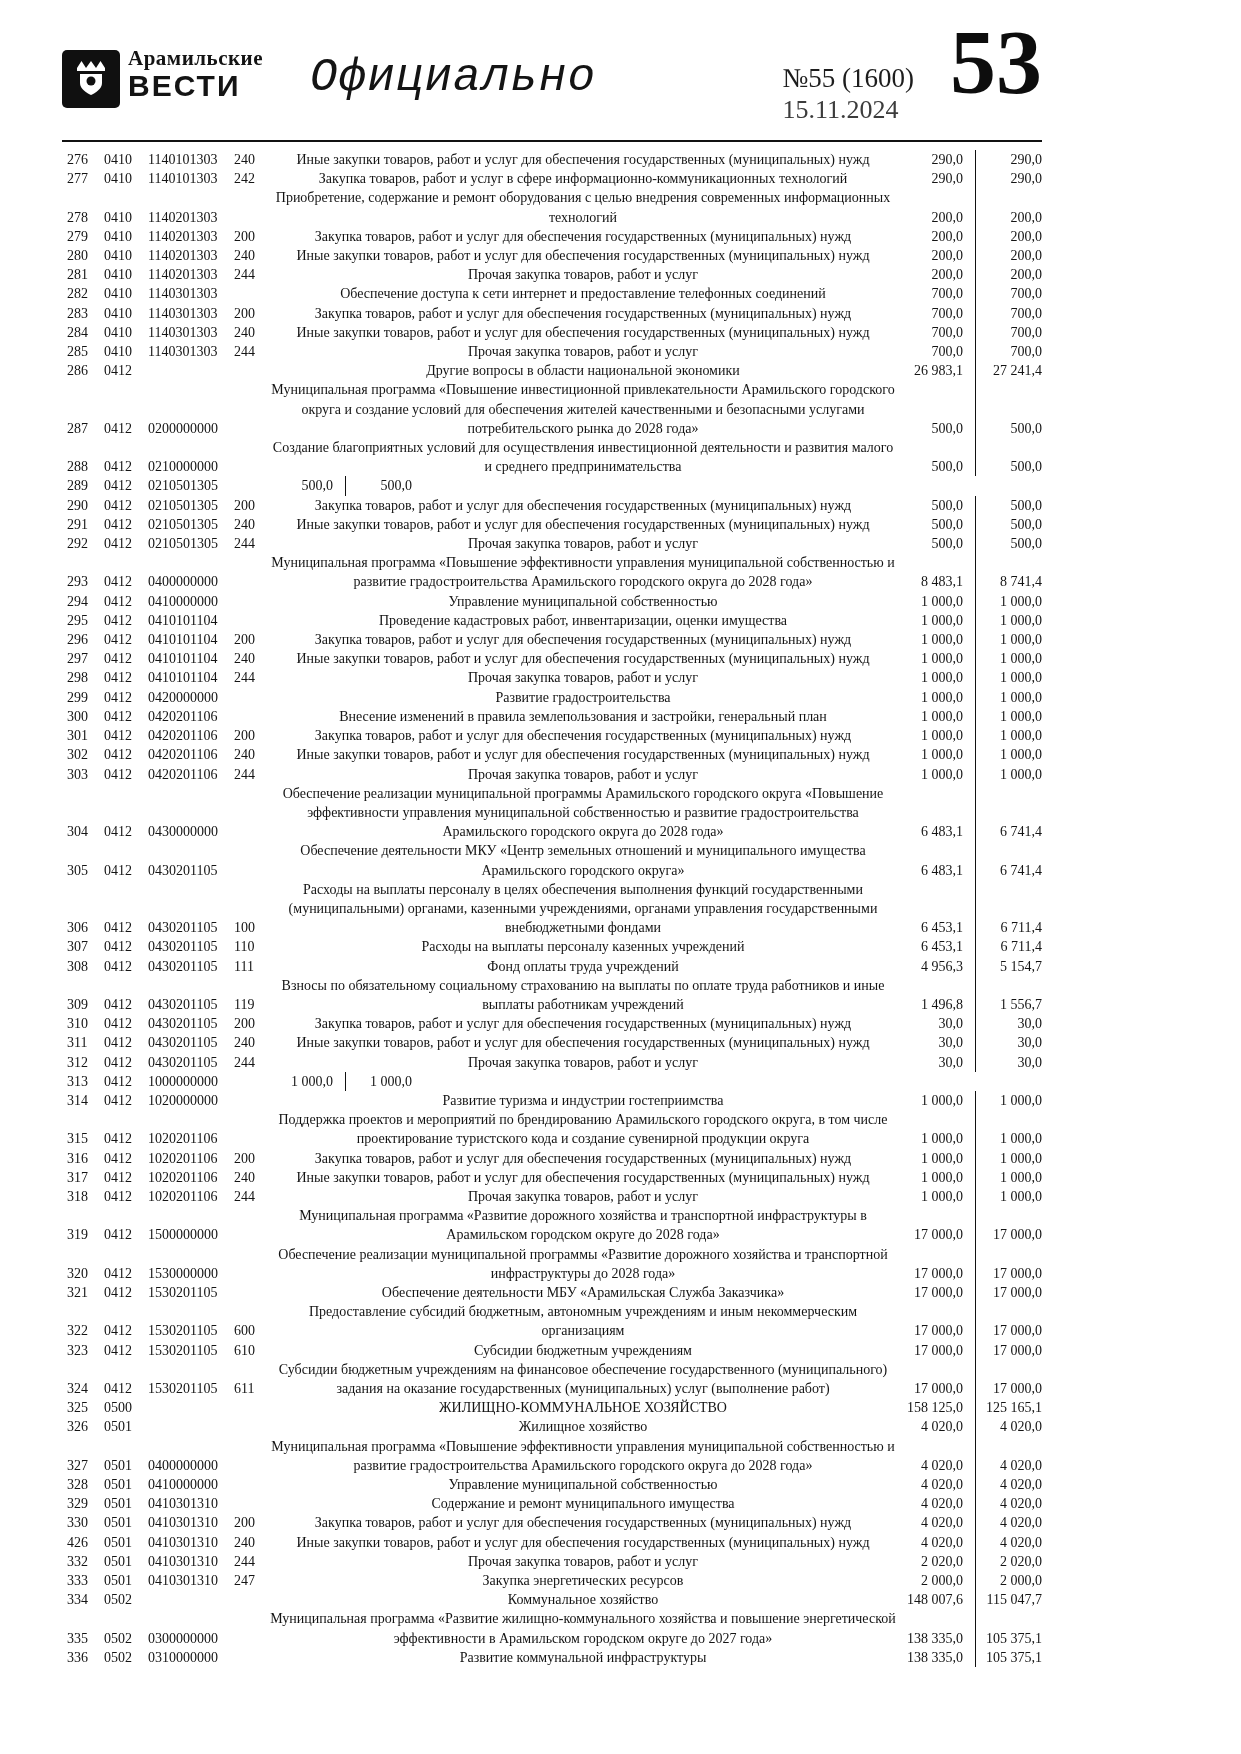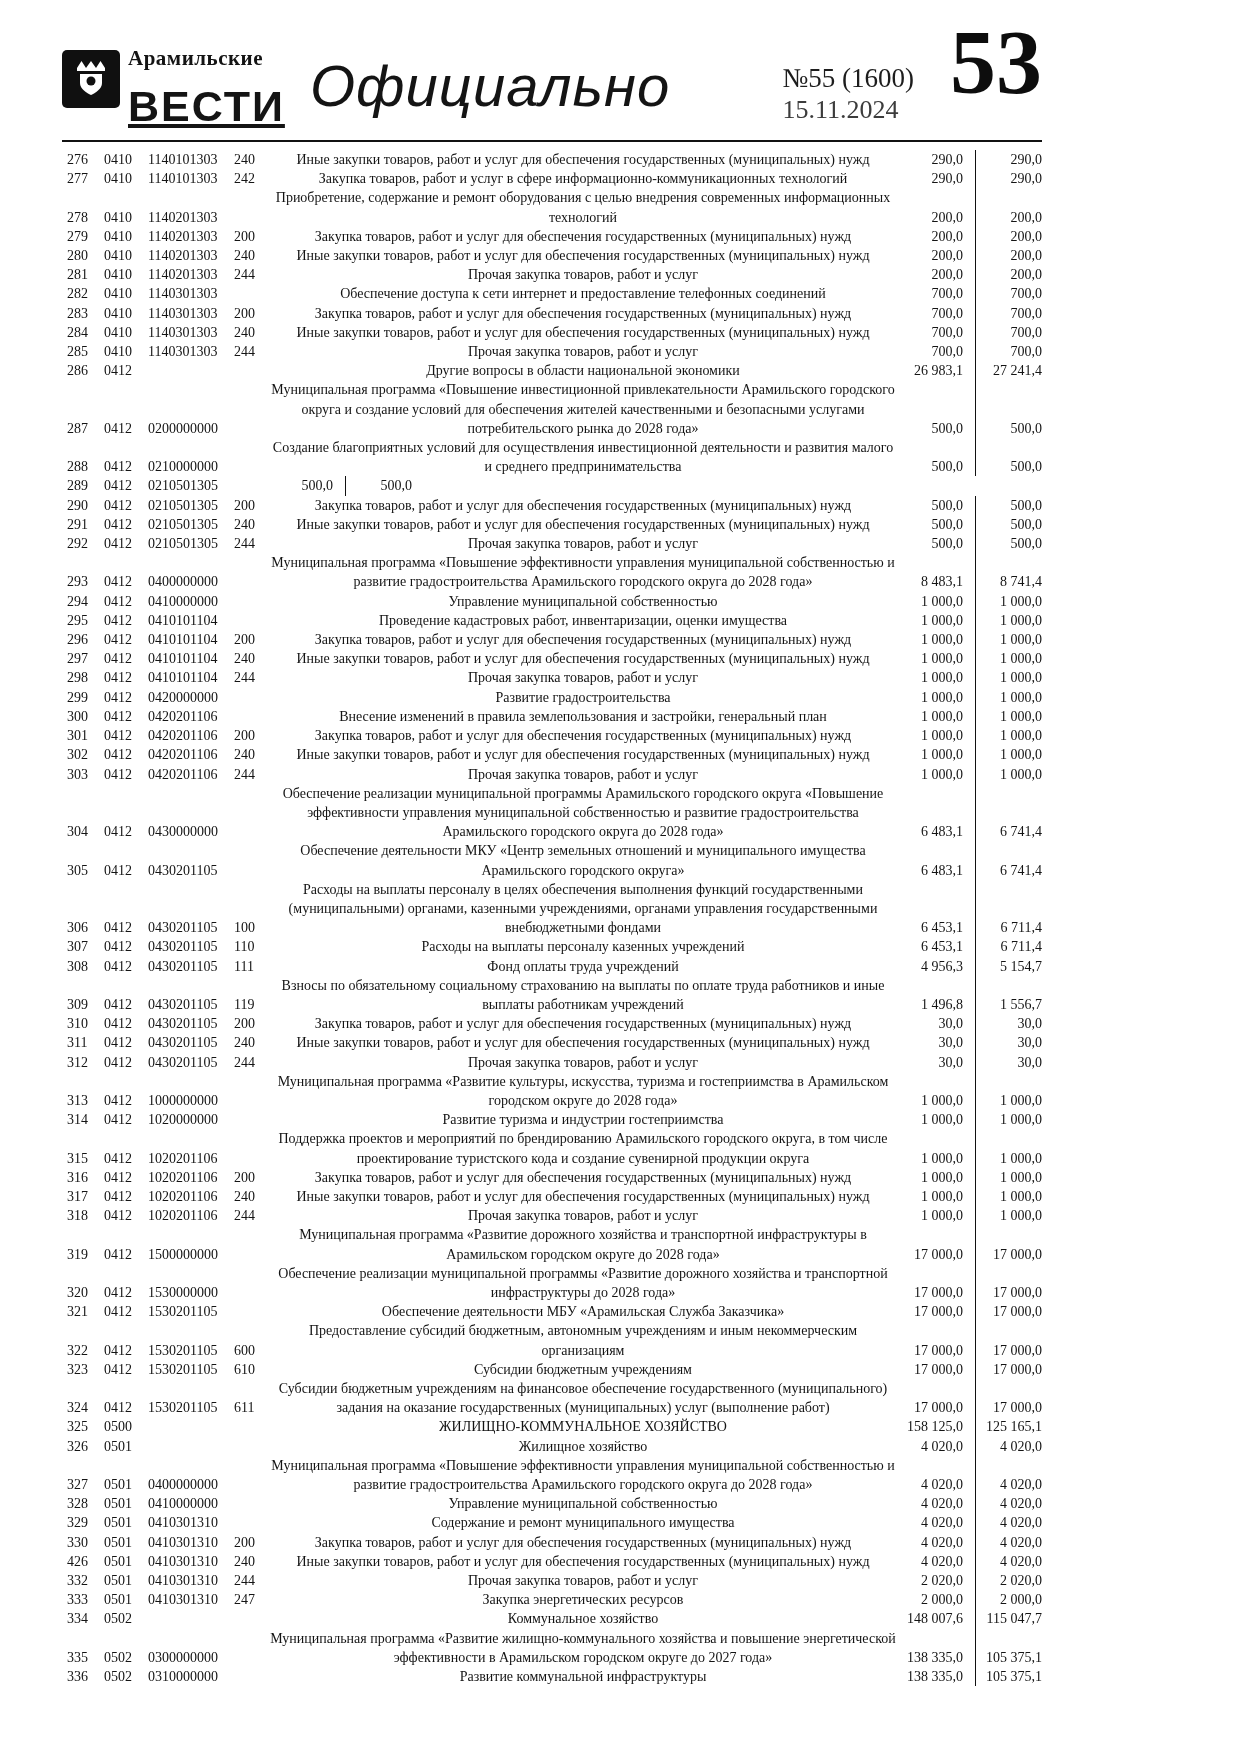--- a/index.html
+++ b/index.html
@@ -18,25 +18,25 @@
   
   .header { position: relative; height: 150px; }
   .emblem {
     position: absolute; left: 0; top: 50px;
     width: 58px; height: 58px;
     background: #101010; border-radius: 5px;
     display: flex; align-items: center; justify-content: center;
   }
   .brand { position: absolute; left: 66px; top: 48px; line-height: 1; }
   .brand-top { font-family: "Liberation Serif", serif; font-weight: bold; font-size: 21px; letter-spacing: .5px; }
-  .brand-bottom { font-family: "Liberation Sans", sans-serif; font-weight: 800; font-size: 43px; letter-spacing: 2px; margin-top: 16px; text-decoration: underline; }
+  .brand-bottom { font-family: "Liberation Sans", sans-serif; font-weight: 800; font-size: 30px; letter-spacing: 2px; margin-top: 2px; }
   .section-title {
     position: absolute; left: 248px; top: 52px;
-    font-family: Liberation Sans, sans-serif;
-    font-style: italic; font-size: 58px; letter-spacing: 1px;
+    font-family: Liberation Mono, monospace;
+    font-style: italic; font-size: 46px; letter-spacing: 1px;
   }
   .issue-block { position: absolute; right: 128px; top: 62px; text-align: left; line-height: 1.2; }
   .issue-no { font-size: 27px; color: #1d1d1d; }
   .issue-date { font-size: 26px; color: #3c3c3c; }
   .page-no {
     position: absolute; right: 0; top: 16px;
     font-family: "Liberation Serif", serif;
     font-weight: bold; font-size: 92px; line-height: 1;
     color: #0d0d0d;
   }
@@ -940,23 +940,20 @@
         </div>
         <div class="cell col-sec">
           <span>0412</span>
         </div>
         <div class="cell col-code">
           <span>1000000000</span>
         </div>
         <div class="cell col-sub">
           <span></span>
         </div>
-        <div class="cell col-desc">
-          <span>Муниципальная программа «Развитие культуры, искусства, туризма и гостеприимства в Арамильском городском округе до 2028 года»</span>
-        </div>
         <div class="cell col-a1">
           <span>1 000,0</span>
         </div>
         <div class="cell col-a2">
           <span>1 000,0</span>
         </div>
       </div>
       <div class="t-row">
         <div class="cell col-num">
           <span>314</span>

